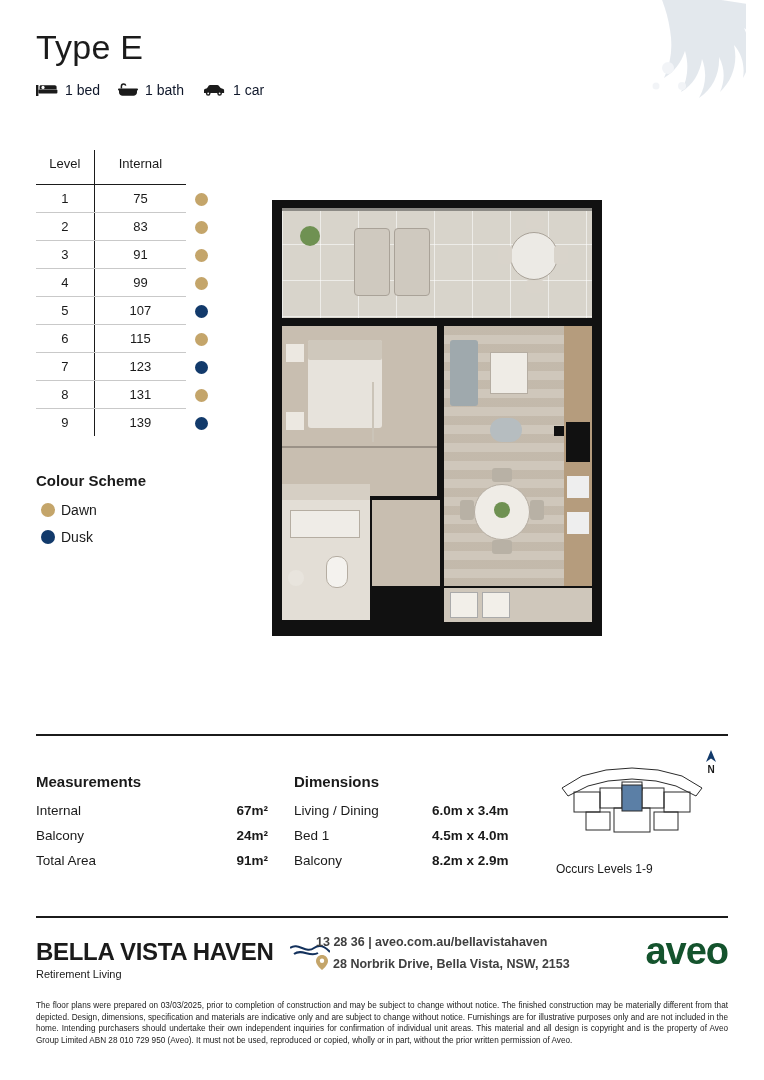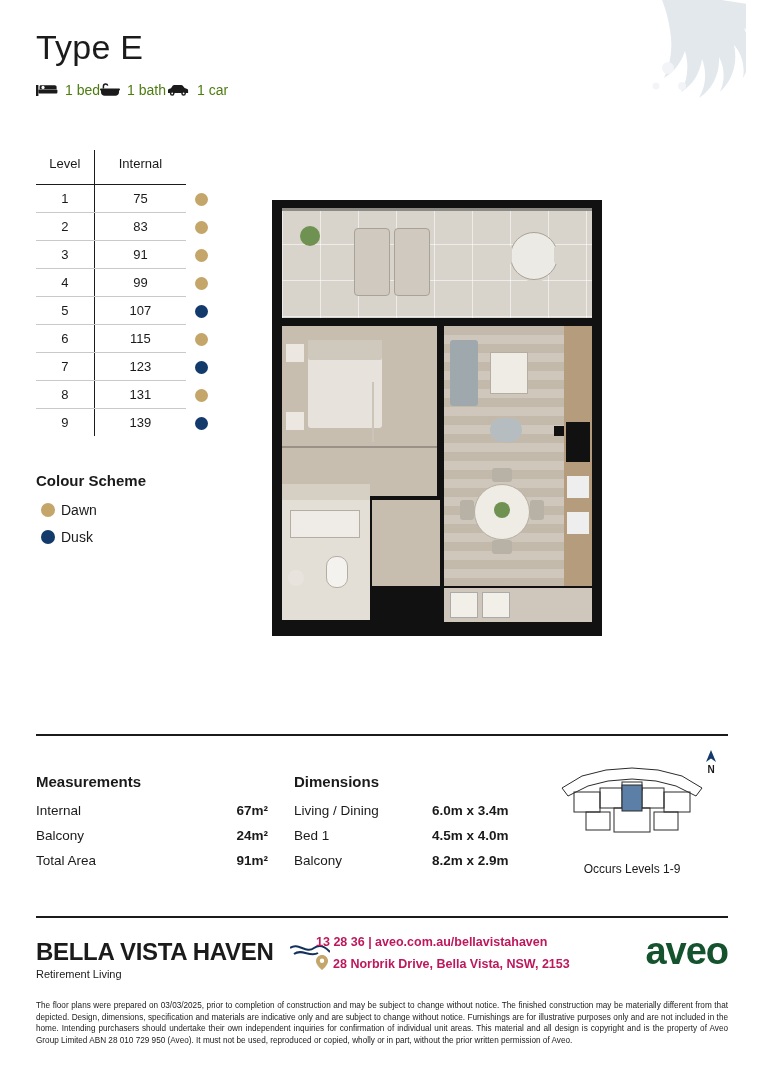--- a/index.html
+++ b/index.html
@@ -40,22 +40,23 @@
     font-weight: 400;
     letter-spacing: 0.2px;
     color: #1b1b1b;
   }
   .specs {
     position: absolute;
     left: 36px;
     top: 82px;
     display: flex;
     align-items: flex-start;
+    gap: 18px;
     font-size: 14px;
-    color: #4d7c0f;
+    color: #0f172a;
   }
   .spec {
     display: flex;
     align-items: center;
     gap: 7px;
   }
   .spec svg { display: block; }
 
   
   .lvl-table {
@@ -274,21 +275,20 @@
     font-size: 10px;
     font-weight: bold;
     text-align: center;
     width: 22px;
   }
   .occurs {
     position: absolute;
     left: 556px;
     top: 862px;
     width: 152px;
-    text-align: center;
     font-size: 12px;
   }
 
   
   .brand {
     position: absolute;
     left: 36px;
     top: 938px;
   }
   .brand-name {
@@ -306,21 +306,21 @@
     position: absolute;
     left: 254px;
     top: 4px;
   }
   .contact {
     position: absolute;
     left: 316px;
     top: 935px;
     font-size: 12.5px;
     font-weight: bold;
-    color: #be185d;
+    color: #404040;
   }
   .contact .line2 {
     margin-top: 6px;
     display: flex;
     align-items: center;
     gap: 5px;
   }
   .aveo {
     position: absolute;
     right: 36px;

